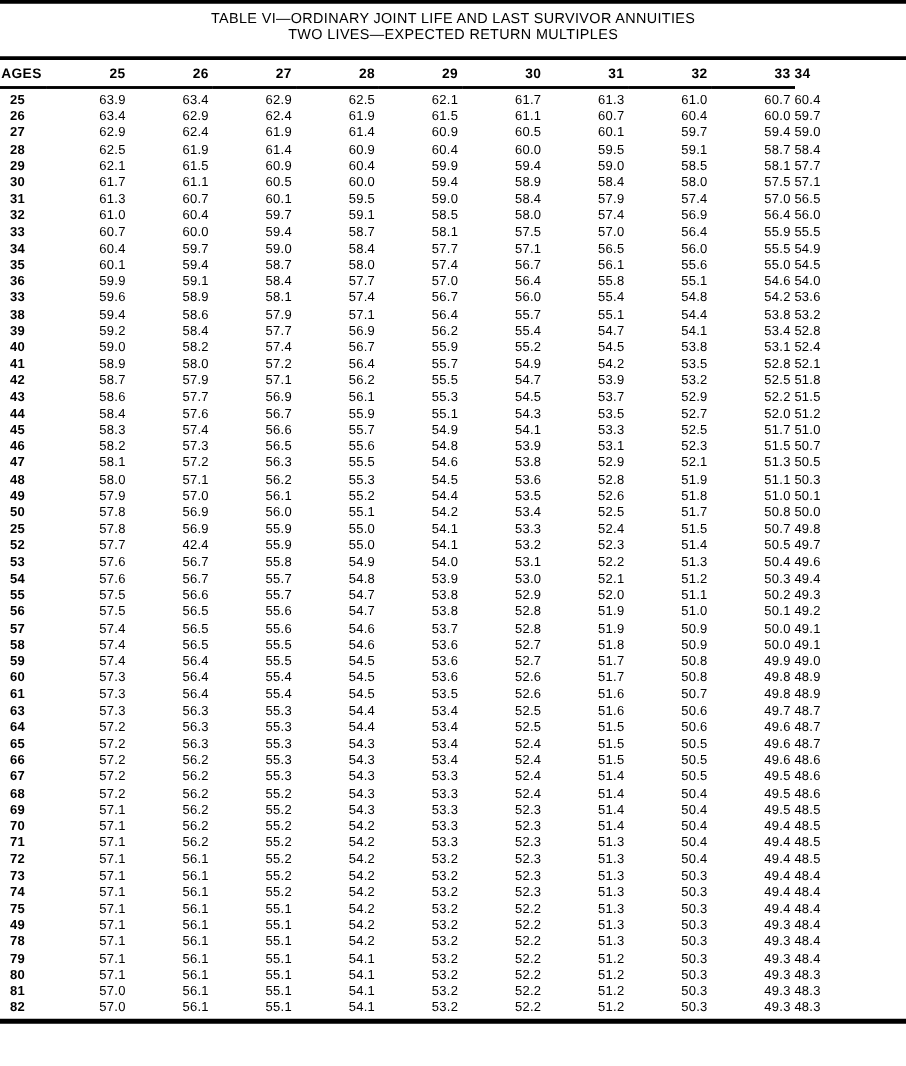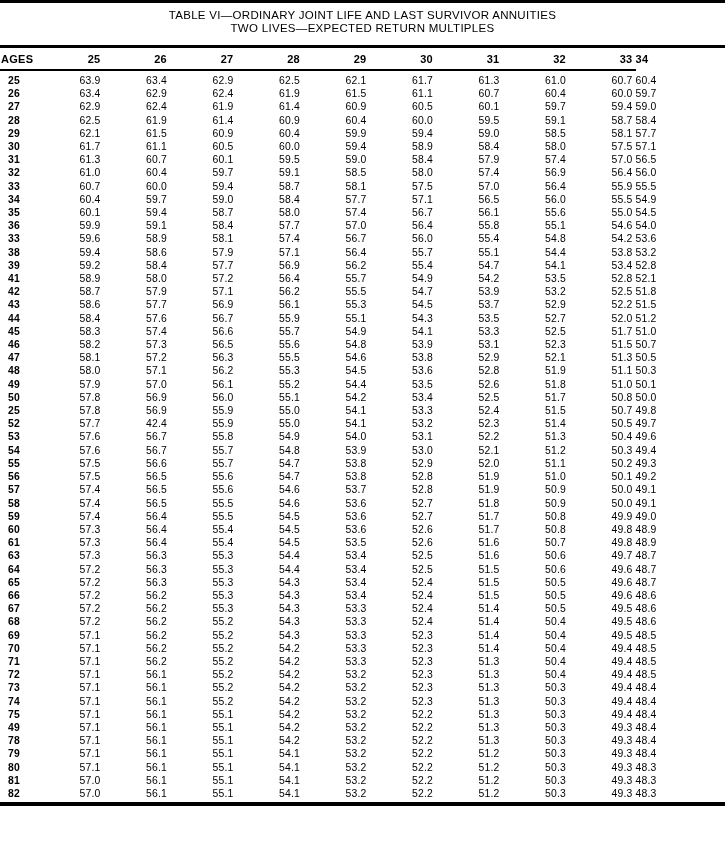--- a/index.html
+++ b/index.html
@@ -290,20 +290,33 @@
             <td>57.7</td>
             <td>56.9</td>
             <td>56.2</td>
             <td>55.4</td>
             <td>54.7</td>
             <td>54.1</td>
             <td>53.4</td>
             <td class="last-col">52.8</td>
           </tr>
           <tr>
+            <td class="age-col">40</td>
+            <td>59.0</td>
+            <td>58.2</td>
+            <td>57.4</td>
+            <td>56.7</td>
+            <td>55.9</td>
+            <td>55.2</td>
+            <td>54.5</td>
+            <td>53.8</td>
+            <td>53.1</td>
+            <td class="last-col">52.4</td>
+          </tr>
+          <tr>
             <td class="age-col">41</td>
             <td>58.9</td>
             <td>58.0</td>
             <td>57.2</td>
             <td>56.4</td>
             <td>55.7</td>
             <td>54.9</td>
             <td>54.2</td>
             <td>53.5</td>
             <td>52.8</td>

